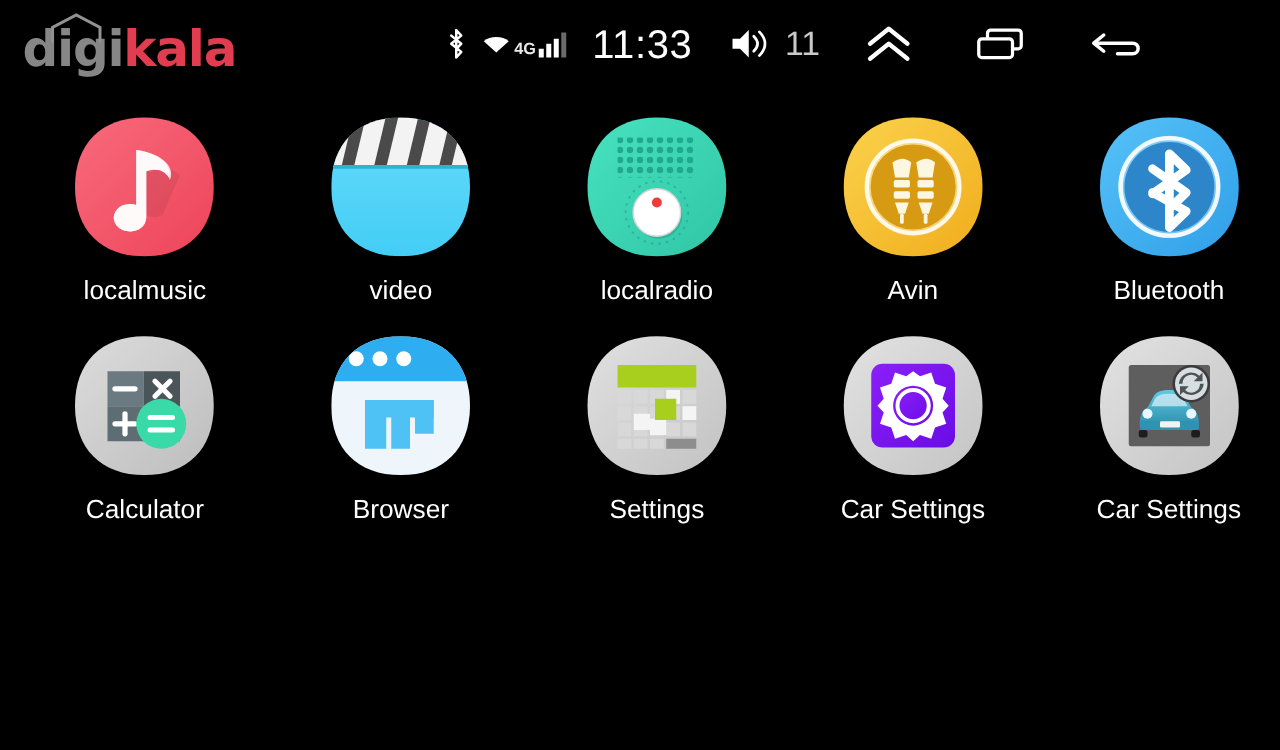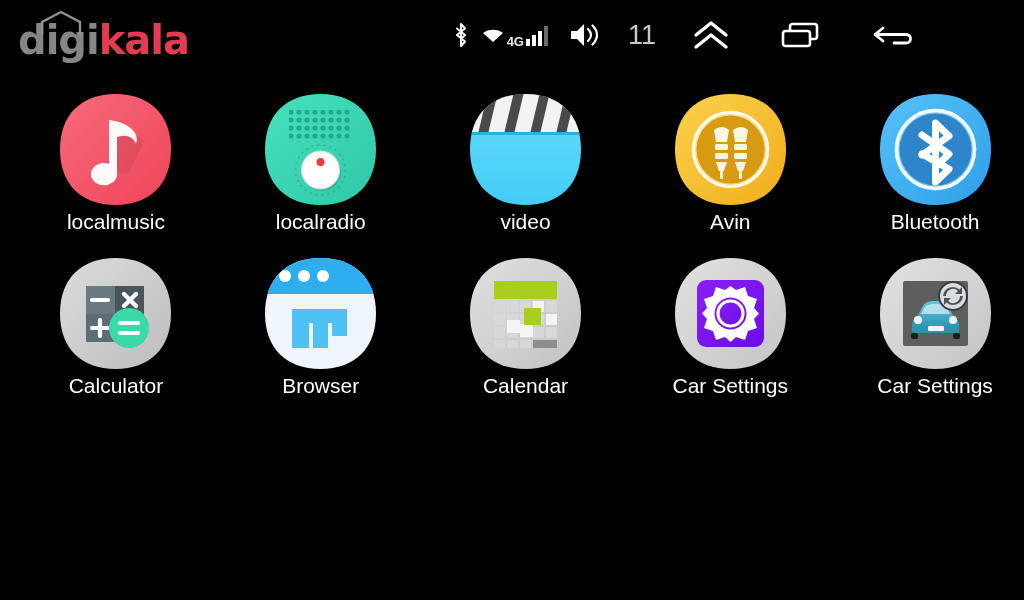--- a/index.html
+++ b/index.html
@@ -43,42 +43,42 @@
     font-family:"Liberation Sans", sans-serif;
   }
   #signal-icon { margin-right:20px; }
   #clock {
     font-size:32px; font-weight:400; color:#fff; letter-spacing:0.5px;
     margin-right:30px; font-family:"Liberation Sans", sans-serif;
   }
   #volume-icon { margin-right:14px; }
   #volume-value {
     font-size:27px; color:#c9c9c9; margin-right:36px;
-    font-family:"Liberation Sans", sans-serif; min-width:28px; text-align:center;margin-left:15px;
+    font-family:"Liberation Sans", sans-serif; min-width:28px; text-align:center;
   }
   #home-icon { margin-right:50px; }
   #recents-icon { margin-right:50px; }
   #back-icon { margin-right:4px; }
 
   
   #app-grid {
     position:absolute; left:0; top:92px; width:1024px;
     display:flex; flex-direction:column; gap:22px;
   }
   .app-row { display:flex; width:1024px; }
   .app-cell {
     width:197px; margin-left:27px;
     display:flex; flex-direction:column; align-items:center;
   }
   .app-icon {
     width:115px; height:115px; position:relative;
     filter:drop-shadow(0 4px 7px rgba(0,0,0,.75));
   }
   .app-label {
-    margin-top:3px; font-size:21px; color:#fff;
+    margin-top:14px; font-size:21px; color:#fff;
     font-family:"Liberation Sans", sans-serif;
     white-space:nowrap; text-shadow:0 1px 2px rgba(0,0,0,.8);
   }
   svg { display:block; overflow:visible; }
 </style>
 </head>
 <body>
 
 <div id="screen">
 
@@ -111,20 +111,21 @@
 
       <span class="sb-icon" id="signal-icon">
         <svg width="24" height="24" viewBox="0 0 24 24">
           <rect x="1" y="16" width="4" height="7" fill="#ffffff"></rect>
           <rect x="7" y="12" width="4" height="11" fill="#ffffff"></rect>
           <rect x="13" y="8" width="4" height="15" fill="#ffffff"></rect>
           <rect x="19" y="3" width="4" height="20" fill="#6a6a6a"></rect>
         </svg>
       </span>
 
+      <span id="clock">11:33</span>
 
       <span class="sb-icon" id="volume-icon">
         <svg width="30" height="28" viewBox="0 0 30 28">
           <path d="M2 10 L8 10 L15 3 L15 25 L8 18 L2 18 Z" fill="#ffffff"></path>
           <path d="M19 8 C23 12, 23 16, 19 20" fill="none" stroke="#ffffff" stroke-width="2.2" stroke-linecap="round"></path>
           <path d="M23.5 4.5 C29.5 10.5, 29.5 17.5, 23.5 23.5" fill="none" stroke="#ffffff" stroke-width="2.2" stroke-linecap="round"></path>
         </svg>
       </span>
 
       <span id="volume-value">11</span>
@@ -166,46 +167,20 @@
                   <stop offset="1" stop-color="#ee4459"></stop>
               </linearGradient>
             </defs>
             <path d="M57.5 2 C92 2 113 23 113 57.5 C113 92 92 113 57.5 113 C23 113 2 92 2 57.5 C2 23 23 2 57.5 2 Z" fill="url(#g-music)"></path>
             <path d="M55 30 L55 76 C55 76 62 86 72 80 L86 48 C86 48 74 38 62 46 Z" fill="#000" opacity="0.07"></path>
             <path d="M51 28 L51 72 A13 11 0 1 0 59 82 L59 45 C70 41 76 46 78 52 C82 43 74 31 51 28 Z" fill="#ffd9de"></path>
             <path d="M51 28 L51 72 A13 11 0 1 0 59 82 L59 45 C68 42 74 45 77 50 C80 42 72 31 51 28 Z" fill="#ffffff" opacity=".85"></path>
           </svg>
         </div>
         <div class="app-label">localmusic</div>
-      </div>
-
-      <div class="app-cell">
-        <div class="app-icon">
-          <svg viewBox="0 0 115 115" width="115" height="115">
-            <defs>
-              <linearGradient id="g-radio" x1="0" y1="0" x2="1" y2="1">
-                <stop offset="0" stop-color="#48e2c0"></stop>
-                  <stop offset="1" stop-color="#2fc6a6"></stop>
-              </linearGradient>
-              <pattern id="dots" x="0" y="0" width="8" height="8" patternUnits="userSpaceOnUse">
-                <circle cx="4" cy="4" r="2.6" fill="#21a98d"></circle>
-              </pattern>
-            </defs>
-            <path d="M57.5 2 C92 2 113 23 113 57.5 C113 92 92 113 57.5 113 C23 113 2 92 2 57.5 C2 23 23 2 57.5 2 Z" fill="url(#g-radio)"></path>
-            <rect x="26" y="18" width="63" height="32" fill="url(#dots)"></rect>
-            <g stroke="#1e9e85" stroke-width="1.5" fill="none" opacity=".55">
-              <circle cx="57.5" cy="78" r="25" stroke-dasharray="2 4"></circle>
-            </g>
-            <circle cx="59" cy="80" r="19" fill="#000" opacity=".12"></circle>
-            <circle cx="57.5" cy="78" r="19" fill="#ffffff"></circle>
-            <circle cx="57.5" cy="78" r="19" fill="none" stroke="#d6d6d6" stroke-width="1.2"></circle>
-            <circle cx="57.5" cy="70" r="4" fill="#ef3b3b"></circle>
-          </svg>
-        </div>
-        <div class="app-label">localradio</div>
       </div>
 
       <div class="app-cell">
         <div class="app-icon">
           <svg viewBox="0 0 115 115" width="115" height="115">
             <defs>
               <linearGradient id="g-vid" x1="0" y1="0" x2="0" y2="1">
                 <stop offset="0" stop-color="#66dcfb"></stop>
                   <stop offset="1" stop-color="#43cdf5"></stop>
               </linearGradient>
@@ -221,20 +196,46 @@
                 <polygon points="30,0 46,0 36,42 20,42"></polygon>
                 <polygon points="56,0 72,0 62,42 46,42"></polygon>
                 <polygon points="82,0 98,0 88,42 72,42"></polygon>
                 <polygon points="108,0 124,0 114,42 98,42"></polygon>
               </g>
               <rect x="0" y="40" width="115" height="3" fill="#2bb3d6"></rect>
             </g>
           </svg>
         </div>
         <div class="app-label">video</div>
+      </div>
+
+      <div class="app-cell">
+        <div class="app-icon">
+          <svg viewBox="0 0 115 115" width="115" height="115">
+            <defs>
+              <linearGradient id="g-radio" x1="0" y1="0" x2="1" y2="1">
+                <stop offset="0" stop-color="#48e2c0"></stop>
+                  <stop offset="1" stop-color="#2fc6a6"></stop>
+              </linearGradient>
+              <pattern id="dots" x="0" y="0" width="8" height="8" patternUnits="userSpaceOnUse">
+                <circle cx="4" cy="4" r="2.6" fill="#21a98d"></circle>
+              </pattern>
+            </defs>
+            <path d="M57.5 2 C92 2 113 23 113 57.5 C113 92 92 113 57.5 113 C23 113 2 92 2 57.5 C2 23 23 2 57.5 2 Z" fill="url(#g-radio)"></path>
+            <rect x="26" y="18" width="63" height="32" fill="url(#dots)"></rect>
+            <g stroke="#1e9e85" stroke-width="1.5" fill="none" opacity=".55">
+              <circle cx="57.5" cy="78" r="25" stroke-dasharray="2 4"></circle>
+            </g>
+            <circle cx="59" cy="80" r="19" fill="#000" opacity=".12"></circle>
+            <circle cx="57.5" cy="78" r="19" fill="#ffffff"></circle>
+            <circle cx="57.5" cy="78" r="19" fill="none" stroke="#d6d6d6" stroke-width="1.2"></circle>
+            <circle cx="57.5" cy="70" r="4" fill="#ef3b3b"></circle>
+          </svg>
+        </div>
+        <div class="app-label">localradio</div>
       </div>
 
       <div class="app-cell">
         <div class="app-icon">
           <svg viewBox="0 0 115 115" width="115" height="115">
             <defs>
               <linearGradient id="g-av" x1="0" y1="0" x2="1" y2="1">
                 <stop offset="0" stop-color="#fbd24c"></stop>
                   <stop offset="1" stop-color="#f0ad1c"></stop>
               </linearGradient>
@@ -378,21 +379,21 @@
             <g fill="#f4f4f4">
               <rect x="65" y="45" width="11" height="11"></rect>
               <rect x="78" y="58" width="11" height="11"></rect>
               <rect x="39" y="64" width="13" height="13"></rect>
               <rect x="52" y="68" width="13" height="13"></rect>
             </g>
             <rect x="65" y="84" width="24" height="8" fill="#8d8d8d"></rect>
             <rect x="56" y="52" width="17" height="17" fill="#a8cf1e"></rect>
           </svg>
         </div>
-        <div class="app-label">Calendar</div>
+        <div class="app-label">Settings</div>
       </div>
 
       <div class="app-cell">
         <div class="app-icon">
           <svg viewBox="0 0 115 115" width="115" height="115">
             <defs>
               <linearGradient id="g-cs1" x1="0" y1="0" x2="1" y2="1">
                 <stop offset="0" stop-color="#e2e2e2"></stop>
                   <stop offset="1" stop-color="#c4c4c4"></stop>
               </linearGradient>

